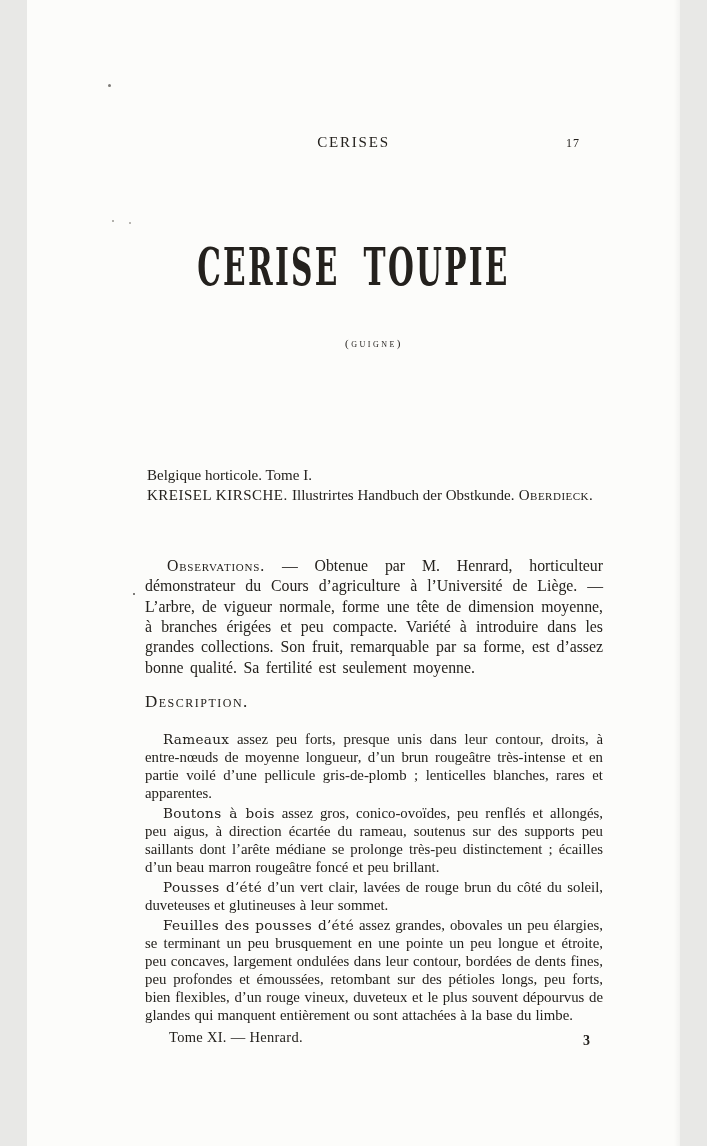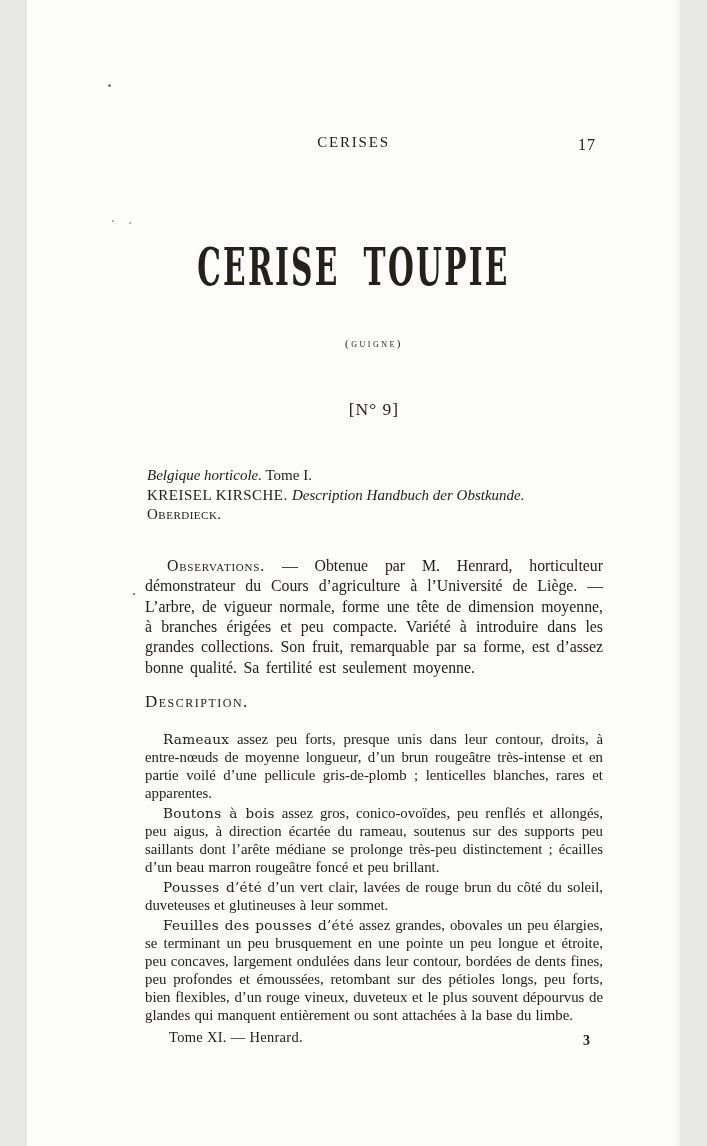--- a/index.html
+++ b/index.html
@@ -17,22 +17,22 @@
     content:"";position:absolute;top:0;right:0;width:6px;height:100%;
     background:linear-gradient(to right, rgba(0,0,0,0), rgba(0,0,0,0.04));
     pointer-events:none;
   }
 
   .running-title{
     position:absolute;top:133px;left:0;width:100%;
     text-align:center;font-size:15px;letter-spacing:1.8px;line-height:18px;
   }
   .folio{
-    position:absolute;top:136px;right:84px;
-    font-size:16px;letter-spacing:1px;
+    position:absolute;top:136px;right:100px;
+    font-size:12px;letter-spacing:1px;
   }
 
   .main-title{
     position:absolute;top:241px;left:0;width:100%;
     text-align:center;
     font-family:"DejaVu Serif", serif;
     font-weight:bold;
     font-size:52px;line-height:52px;
     letter-spacing:4px;word-spacing:20px;
     transform:scaleX(0.57);
@@ -48,21 +48,21 @@
   .number-line{
     position:absolute;top:399px;left:118px;right:77px;
     text-align:center;
     font-size:17.5px;line-height:21px;letter-spacing:1px;
   }
 
   .references{
     position:absolute;top:466px;left:120px;right:77px;
     font-size:15px;line-height:19.5px;
   }
-  .ref-italic{font-style:italic;text-align:right;}
+  .ref-italic{text-align:right;}
   .ref-caps{letter-spacing:0.5px;}
   .ref-smallcaps{font-variant:small-caps;letter-spacing:0.5px;text-align:center;}
 
   .observations{
     position:absolute;top:540px;left:118px;right:77px;
     font-size:15.8px;line-height:20.4px;
     text-align:justify;text-indent:22px;
     word-spacing:2.5px;
   }
   .obs-lead{font-variant:small-caps;letter-spacing:0.8px;}
@@ -109,25 +109,24 @@
 </head>
 <body>
 
 <div class="page">
 
   <div class="running-title">CERISES</div>
   <div class="folio">17</div>
 
   <div class="main-title">CERISE TOUPIE</div>
   <div class="subtitle">(guigne)</div>
-  <div class="number-line">[N° 9]</div>
 
   <div class="references">
     <div><span class="ref-italic">Belgique horticole.</span><span> Tome I.</span></div>
-    <div><span class="ref-caps">KREISEL KIRSCHE. </span><span class="ref-italic">Description Handbuch der Obstkunde.</span><span class="ref-smallcaps"> Oberdieck.</span></div>
+    <div><span class="ref-caps">KREISEL KIRSCHE. </span><span class="ref-italic">Illustrirtes Handbuch der Obstkunde.</span><span class="ref-smallcaps"> Oberdieck.</span></div>
   </div>
 
   <p class="observations"><span class="obs-lead">Observations.</span><span> — Obtenue par M. Henrard, horticulteur démonstrateur du Cours d’agriculture à l’Université de Liège. — L’arbre, de vigueur normale, forme une tête de dimension moyenne, à branches érigées et peu compacte. Variété à introduire dans les grandes collections. Son fruit, remarquable par sa forme, est d’assez bonne qualité. Sa fertilité est seulement moyenne.</span></p>
 
   <div class="desc-heading">Description.</div>
 
   <div class="desc-body">
     <p><span class="para-lead">Rameaux</span><span> assez peu forts, presque unis dans leur contour, droits, à entre-nœuds de moyenne longueur, d’un brun rougeâtre très-intense et en partie voilé d’une pellicule gris-de-plomb ; lenticelles blanches, rares et apparentes.</span></p>
     <p><span class="para-lead">Boutons à bois</span><span> assez gros, conico-ovoïdes, peu renflés et allongés, peu aigus, à direction écartée du rameau, soutenus sur des supports peu saillants dont l’arête médiane se prolonge très-peu distinctement ; écailles d’un beau marron rougeâtre foncé et peu brillant.</span></p>
     <p><span class="para-lead">Pousses d’été</span><span> d’un vert clair, lavées de rouge brun du côté du soleil, duveteuses et glutineuses à leur sommet.</span></p>

